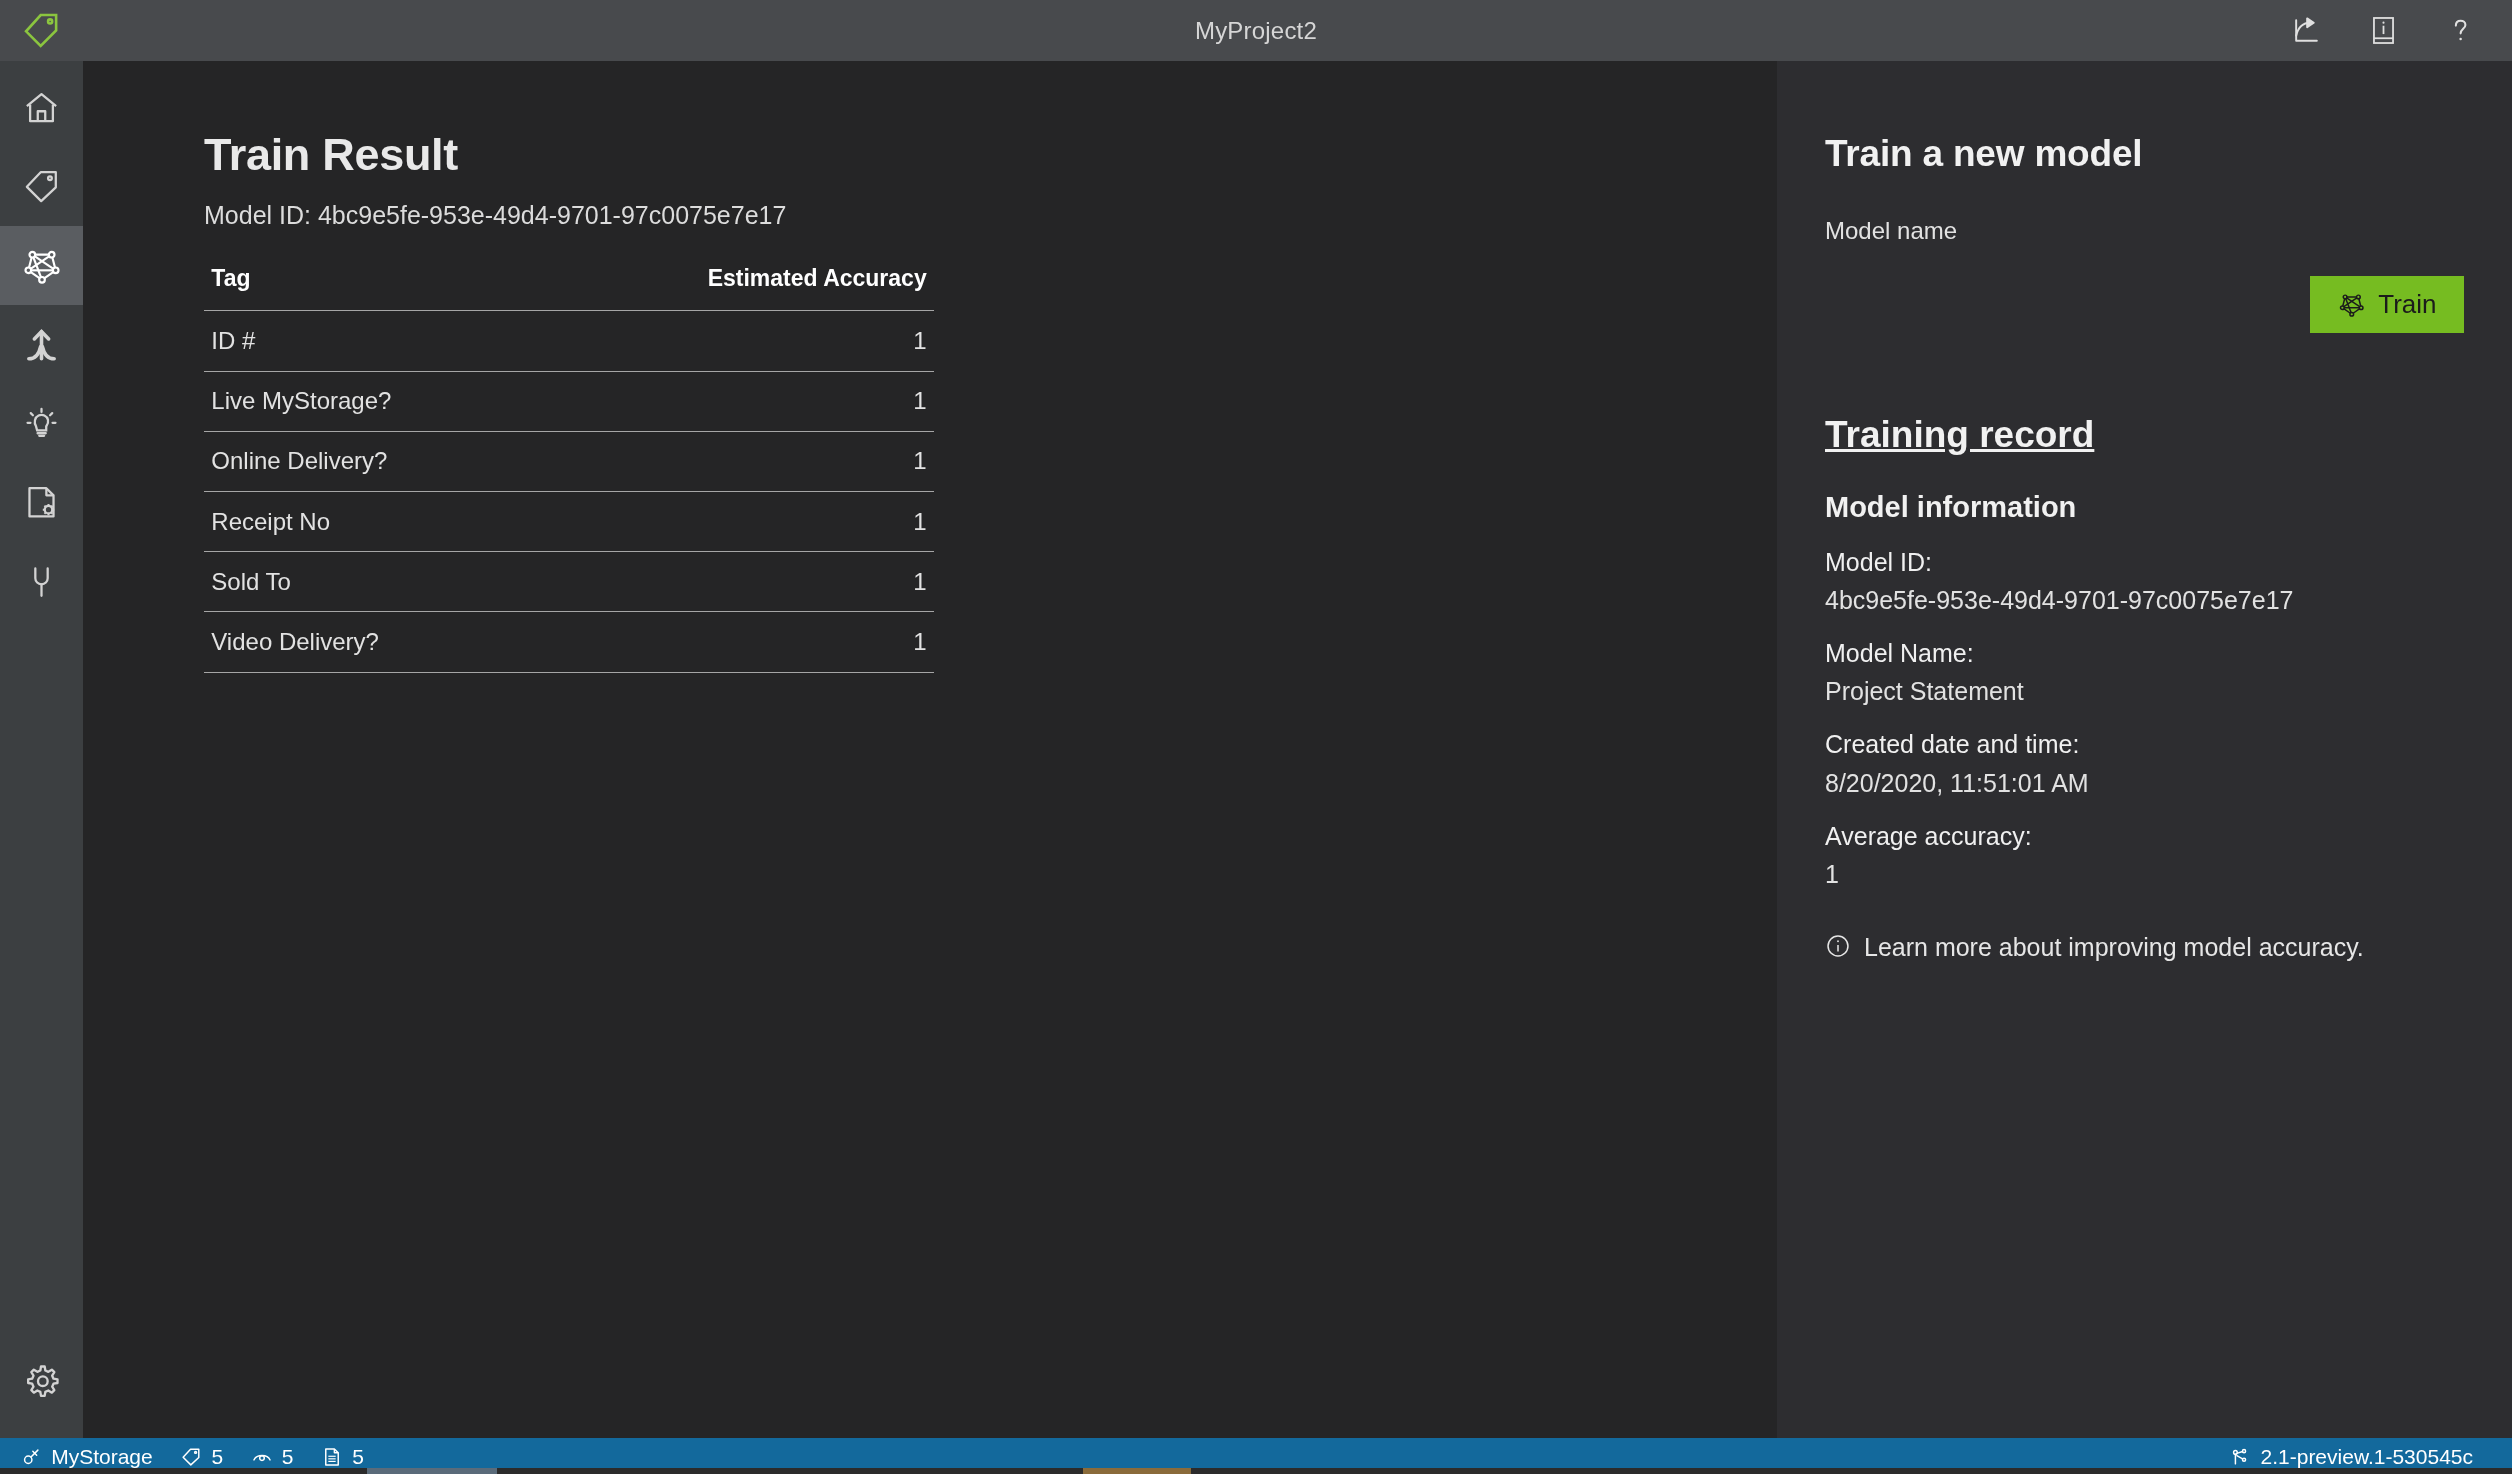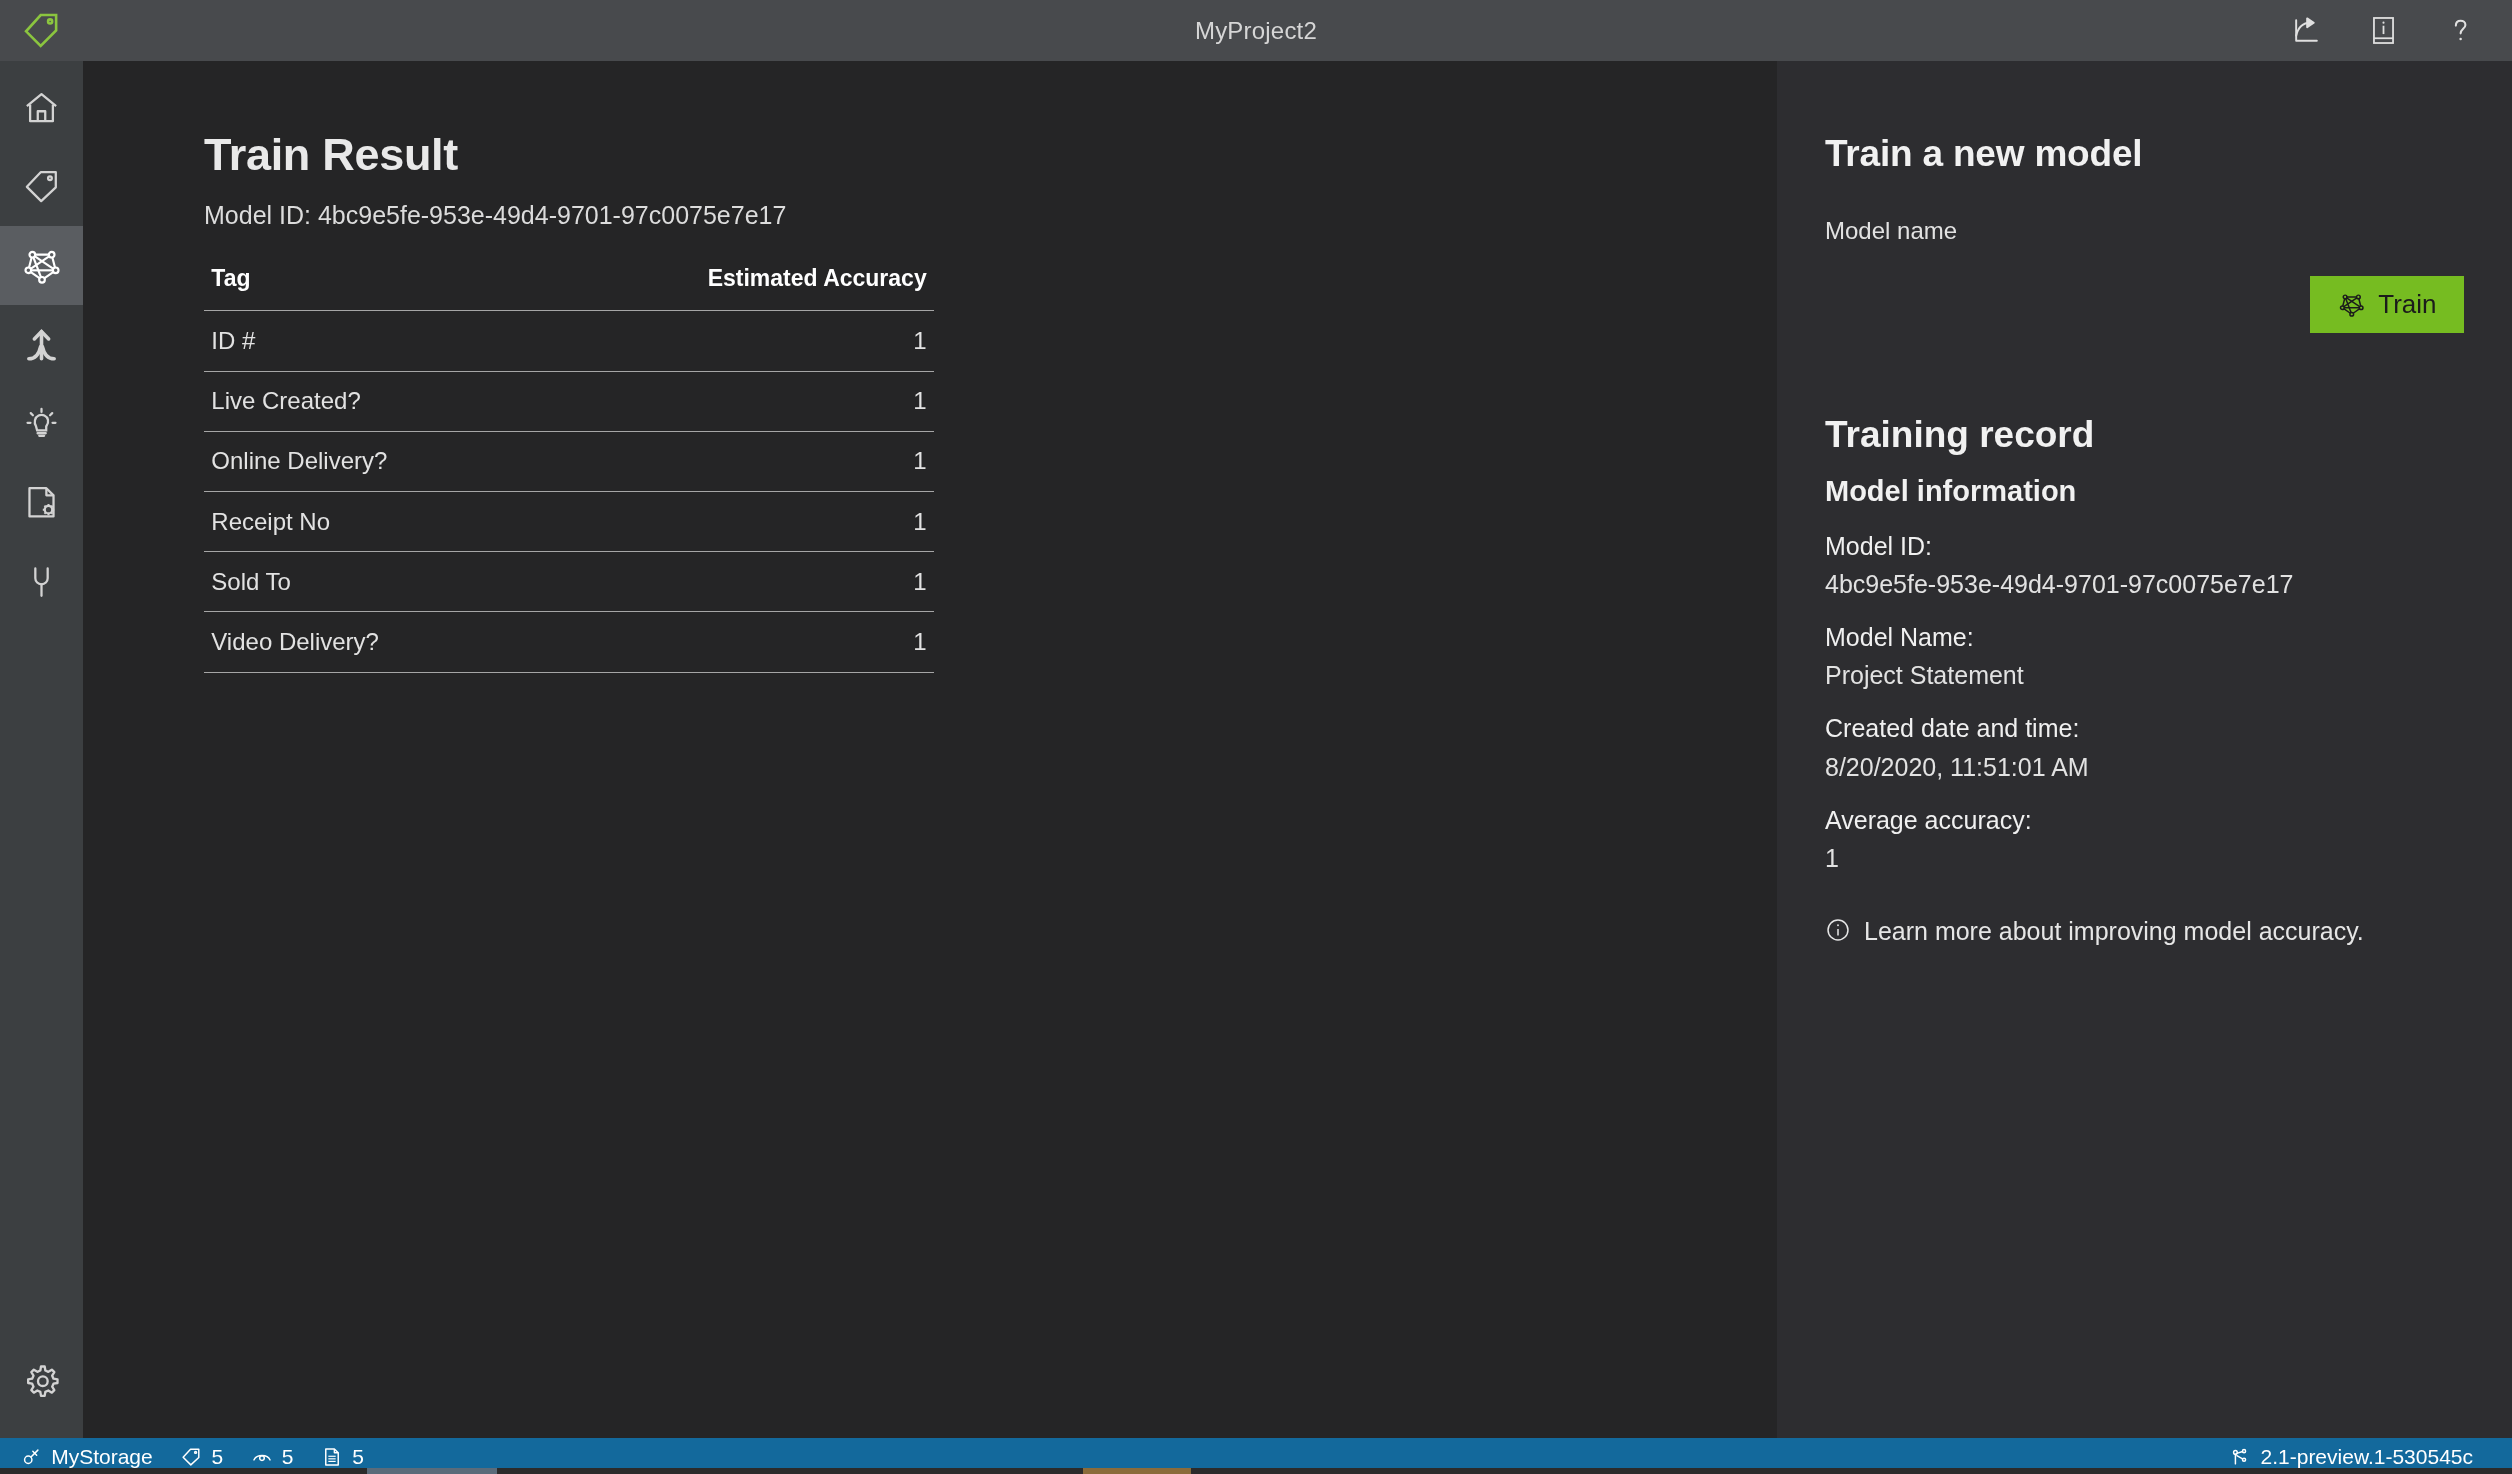--- a/index.html
+++ b/index.html
@@ -157,21 +157,22 @@
     height: 57px;
     padding: 0 27.5px;
     display: flex; align-items: center; gap: 13px;
     cursor: pointer;
   }
   .panel h3 {
     font-size: 37px;
     font-weight: 600;
     color: #f1f1f1;
     margin-top: 81px;
-    margin-bottom: 19px;
+    margin-bottom: 35px;
+    text-decoration: underline;
   }
   .panel h4 {
     font-size: 29px;
     font-weight: 600;
     color: #f1f1f1;
     margin-bottom: 11px;
   }
   .kv-key {
     font-size: 25px;
     font-weight: 400;
@@ -379,21 +380,21 @@
             <th>Tag</th>
             <th class="num">Estimated Accuracy</th>
           </tr>
         </thead>
         <tbody>
           <tr>
             <td>ID #</td>
             <td class="num">1</td>
           </tr>
           <tr>
-            <td>Live Created?</td>
+            <td>Live MyStorage?</td>
             <td class="num">1</td>
           </tr>
           <tr>
             <td>Online Delivery?</td>
             <td class="num">1</td>
           </tr>
           <tr>
             <td>Receipt No</td>
             <td class="num">1</td>
           </tr>

